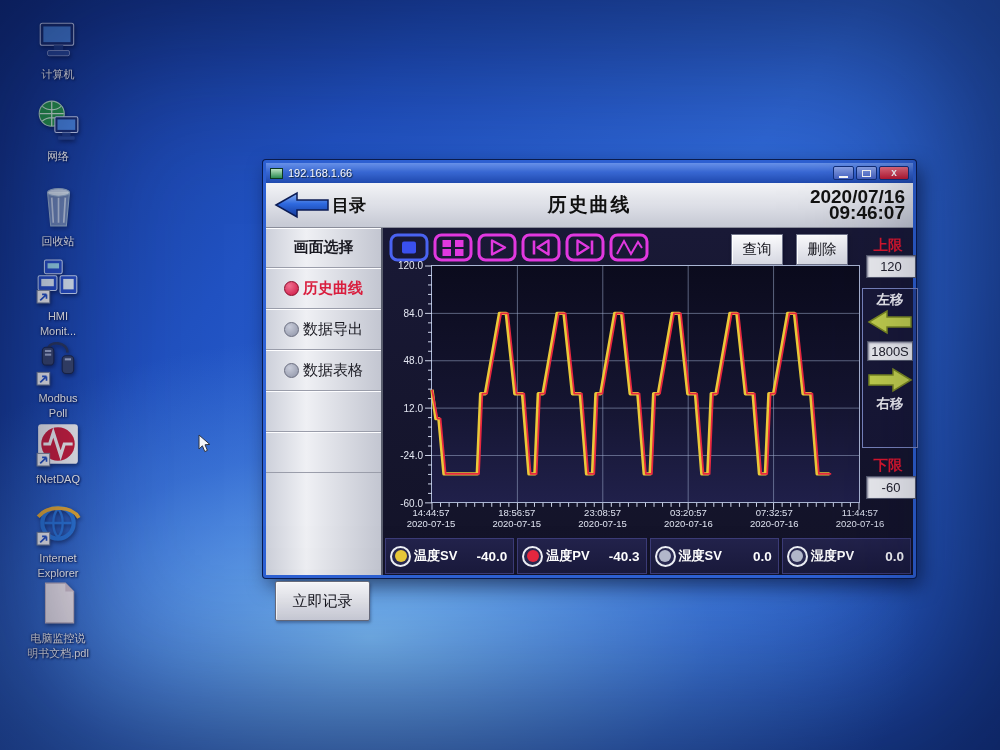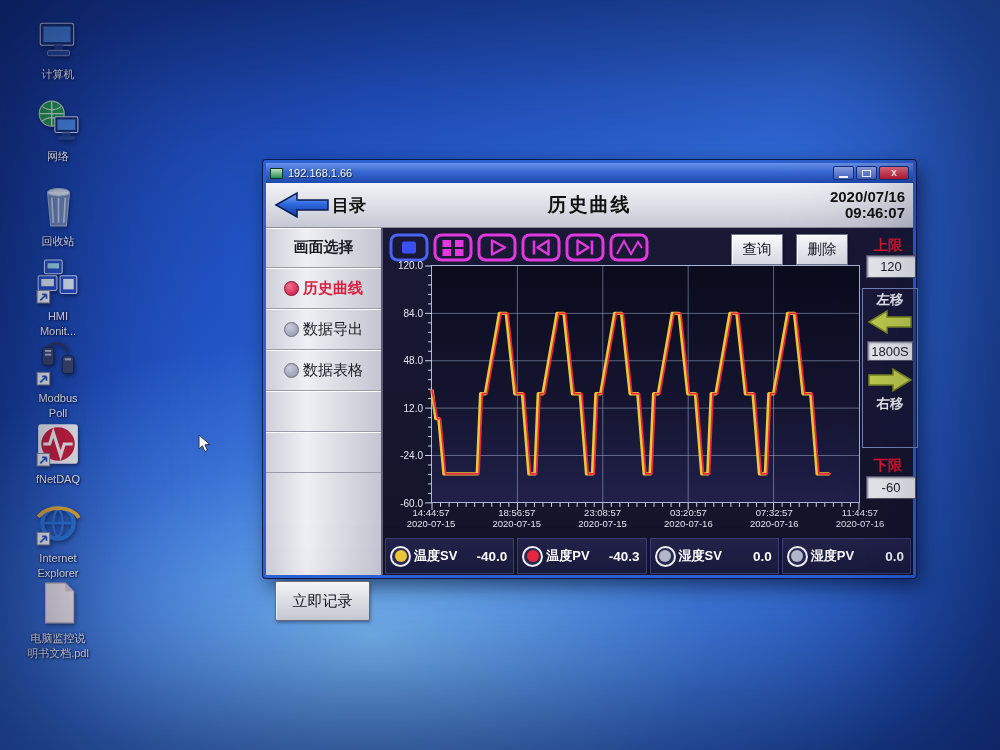--- a/index.html
+++ b/index.html
@@ -41,21 +41,21 @@
   .g-max { width:9px; height:7px; border:1.5px solid #fff; }
   .g-close { color:#fff; font-size:10px; font-weight:bold; line-height:1; }
 
   #header { position:absolute; left:0; top:20px; right:0; height:45px;
     background:linear-gradient(#f5f6f9 0%,#dcdee6 55%,#c6c9d4 100%); border-bottom:1px solid #8a8d9a;
     display:flex; align-items:center; }
   #back-btn { display:flex; align-items:center; margin-left:8px; cursor:pointer; }
   #back-btn svg { width:56px; height:30px; }
   #back-label { font-size:17px; font-weight:bold; color:#111; margin-left:2px; }
   #page-title { position:absolute; left:0; right:0; text-align:center; font-size:19px; font-weight:bold; color:#111; letter-spacing:2px; }
-  #datetime { margin-left:auto; margin-right:8px; text-align:right; font-size:15px; font-weight:bold; color:#111; line-height:16px; z-index:2; }
+  #datetime { margin-left:auto; margin-right:8px; text-align:right; font-size:19px; font-weight:bold; color:#111; line-height:16px; z-index:2; }
 
   
   #sidebar { position:absolute; left:0; top:65px; bottom:0; width:117px;
     background:linear-gradient(90deg,#cdd0da 0%,#eff0f4 35%,#c3c6d1 100%); border-right:2px solid #5a5e6e; }
   .srow { height:41px; display:flex; align-items:center; justify-content:center;
     border-bottom:1px solid #9a9daa; box-shadow:inset 0 1px 0 #fdfdff; font-size:15px; color:#1a1a22; cursor:pointer; }
   .srow.hdr { height:40px; font-weight:bold; cursor:default; }
   .sdot { width:15px; height:15px; border-radius:50%; background:radial-gradient(circle at 35% 30%,#c8ccda,#8e93a6); border:1px solid #6a6e80; margin-right:4px; flex:none; }
   .srow.sel { color:#d91e3e; font-weight:bold; }
   .srow.sel .sdot { background:radial-gradient(circle at 35% 30%,#f07090,#cc1340); border-color:#8a0a28; }

